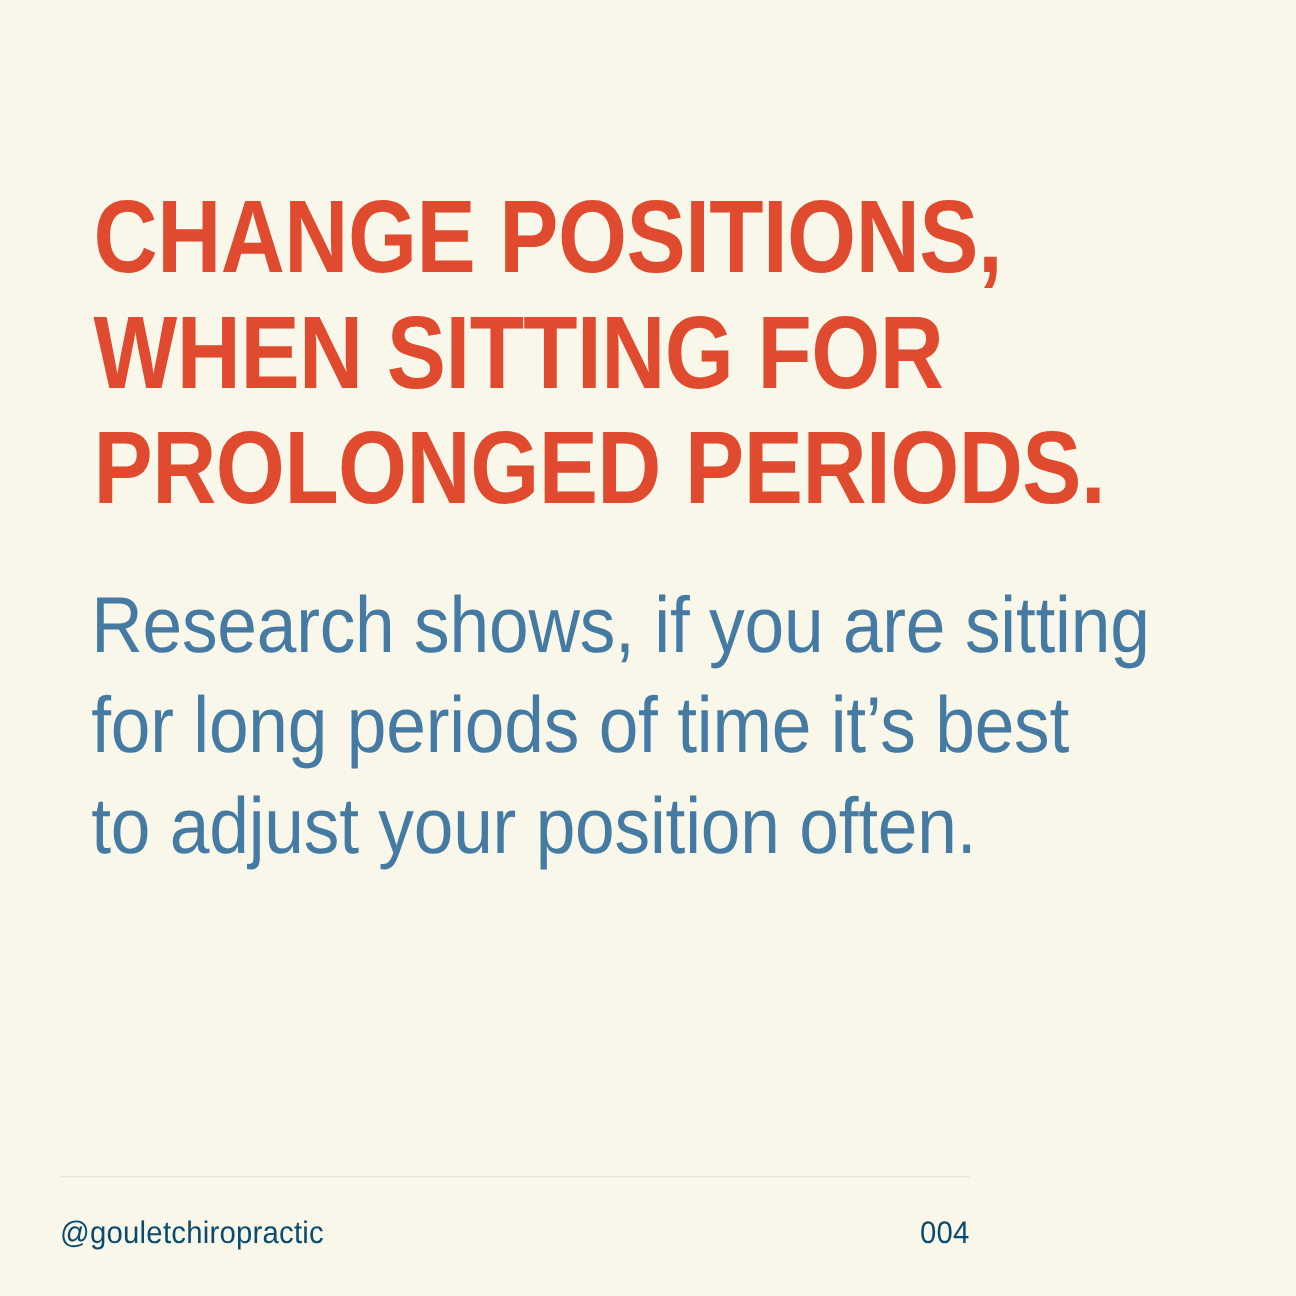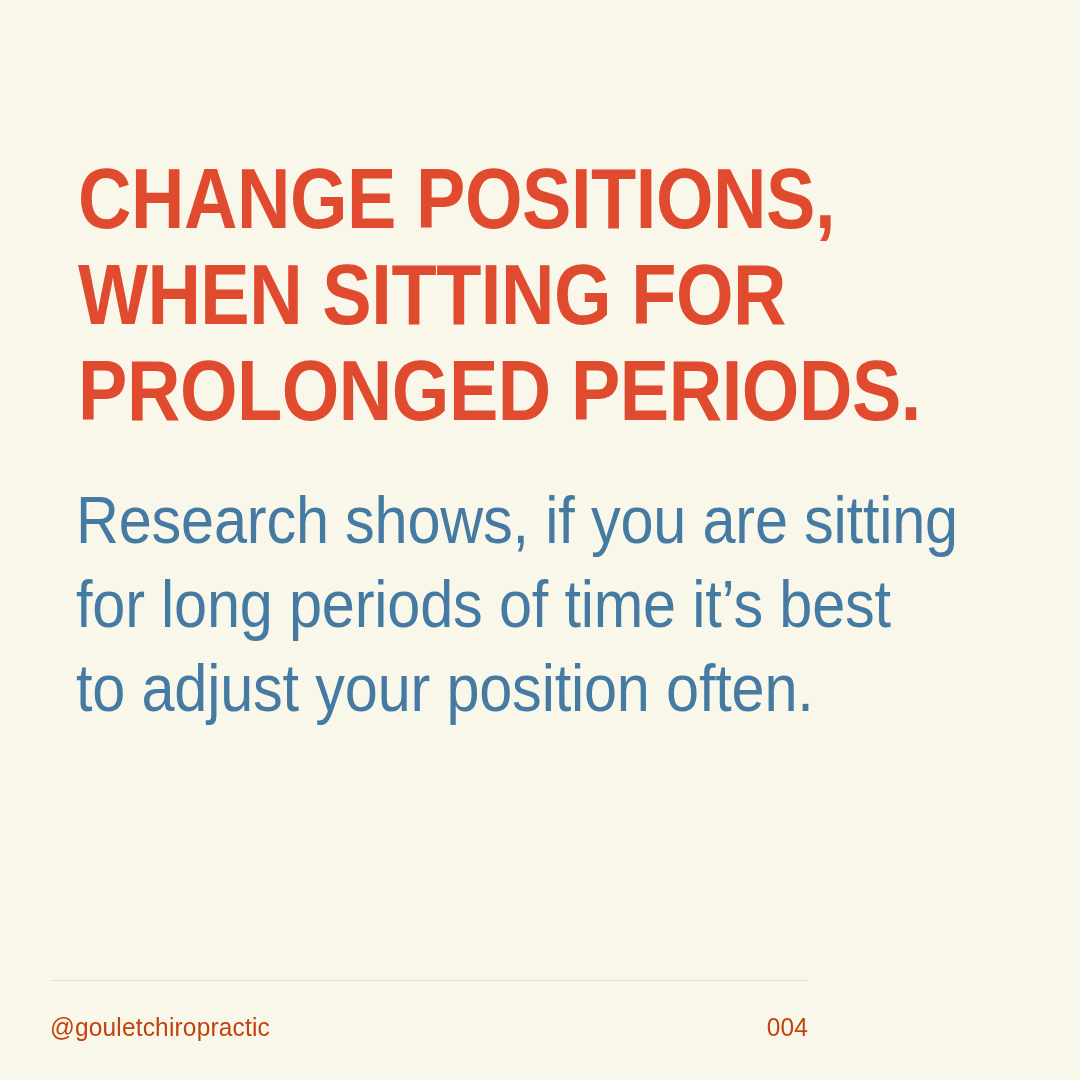--- a/index.html
+++ b/index.html
@@ -83,21 +83,21 @@
     position: absolute;
     left: 50px;
     right: 50px;
     top: 1012px;
     display: flex;
     align-items: center;
     justify-content: space-between;
     font-family: "Liberation Sans Narrow", "Liberation Sans", sans-serif;
     font-size: 26px;
     font-weight: 400;
-    color: #c2410c;
+    color: #0c4a6e;
     letter-spacing: 0.2px;
   }
 
   .footer .handle {
     transform: scaleX(0.94);
     transform-origin: left center;
   }
 
   .footer .page-no {
     transform: scaleX(0.94);

